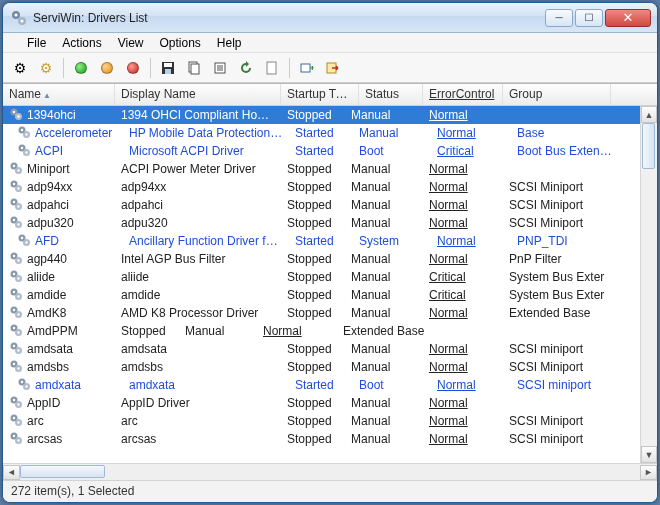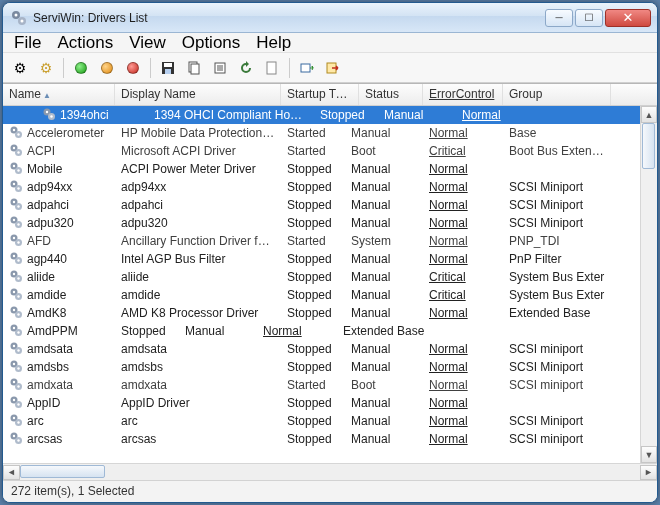--- a/index.html
+++ b/index.html
@@ -37,21 +37,21 @@
   .winbtn {
     width: 28px; height: 18px;
     background: linear-gradient(#f7fbff,#d6e5f5);
     border: 1px solid #8ca8c8; border-radius: 3px;
     display: flex; align-items: center; justify-content: center;
     font-size: 10px; color:#333; cursor: default;
   }
   .winbtn.close { background: linear-gradient(#f08883,#cf4a40); border-color:#9c3028; color:#fff; width:46px; font-size:13px; }
   .menubar {
     height: 20px; background:#f5f5f5; display:flex; align-items:center;
-    padding: 0 3px; border-bottom:1px solid #e1e1e1; font-size:17px;
+    padding: 0 16px; border-bottom:1px solid #e1e1e1; font-size:12px;
   }
   .menubar span { padding: 2px 8px; cursor: default; }
   .toolbar {
     height: 30px; background:#f7f7f7; border-bottom:1px solid #d0d0d0;
     display:flex; align-items:center; padding: 0 6px; gap:4px;
   }
   .tbtn {
     width:22px; height:22px; border:1px solid transparent; border-radius:3px;
     display:flex; align-items:center; justify-content:center; cursor:default;
   }
@@ -73,22 +73,22 @@
   }
   .hc { border-right:1px solid #e0e0e0; padding:3px 6px; overflow:hidden; white-space:nowrap; text-overflow:ellipsis;}
   .c0{width:112px;} .c1{width:166px;} .c2{width:64px;} .c3{width:78px;} .c4{width:80px;text-decoration:underline;} .c5{width:108px;}
   .rows { overflow-y:auto; overflow-x:hidden; flex:1; }
   .row {
     height:18px; display:flex; align-items:center; font-size:12px; color:#222;
     white-space:nowrap;
   }
   .row .cell { padding:1px 6px; overflow:hidden; text-overflow:ellipsis; }
   .row .c0 { display:flex; align-items:center; gap:4px; }
-  .row.selected { background:#2e7cd6; color:#fff;padding-left:33px; }
-  .row.highlight { color:#404040; }
+  .row.selected { background:#2e7cd6; color:#fff; }
+  .row.highlight { color:#1d4ed8;margin-left:8px; }
   .rowicon { width:14px; height:14px; flex-shrink:0; }
   .sort-ind { font-size:8px; color:#6a8db5; margin-left:2px;}
   .hscroll {
     height:17px; background:#f0f0f0; border-top:1px solid #d6d6d6;
     display:flex; align-items:center; flex-shrink:0;
   }
   .hscroll .arrow{width:17px;height:15px;background:linear-gradient(#fdfdfd,#e3e3e3);border:1px solid #c6c6c6;display:flex;align-items:center;justify-content:center;font-size:9px;color:#555;}
   .hscroll .track{flex:1;height:15px;background:#efefef;position:relative;}
   .hscroll .thumb{position:absolute;left:0;top:0;height:13px;width:85px;background:linear-gradient(#f5f8fc,#d6e3f1);border:1px solid #9fb9d6;border-radius:2px;}
   .vscroll {
@@ -250,21 +250,21 @@
           <div class="cell c5">Boot Bus Extende</div>
         </div>
         <div class="row">
           <div class="cell c0">
             <span><svg class="rowicon" viewBox="0 0 14 14">
                 <circle cx="5" cy="5" r="3.5" fill="#8a98ac"></circle>
                 <circle cx="9.5" cy="9.5" r="3.5" fill="#b0bccc"></circle>
                 <circle cx="5" cy="5" r="1.2" fill="#fff"></circle>
                 <circle cx="9.5" cy="9.5" r="1.2" fill="#fff"></circle>
               </svg></span>
-            <span>Mobile</span>
+            <span>Miniport</span>
           </div>
           <div class="cell c1">ACPI Power Meter Driver</div>
           <div class="cell c2">Stopped</div>
           <div class="cell c3">Manual</div>
           <div class="cell c4">Normal</div>
           <div class="cell c5"></div>
         </div>
         <div class="row">
           <div class="cell c0">
             <span><svg class="rowicon" viewBox="0 0 14 14">

